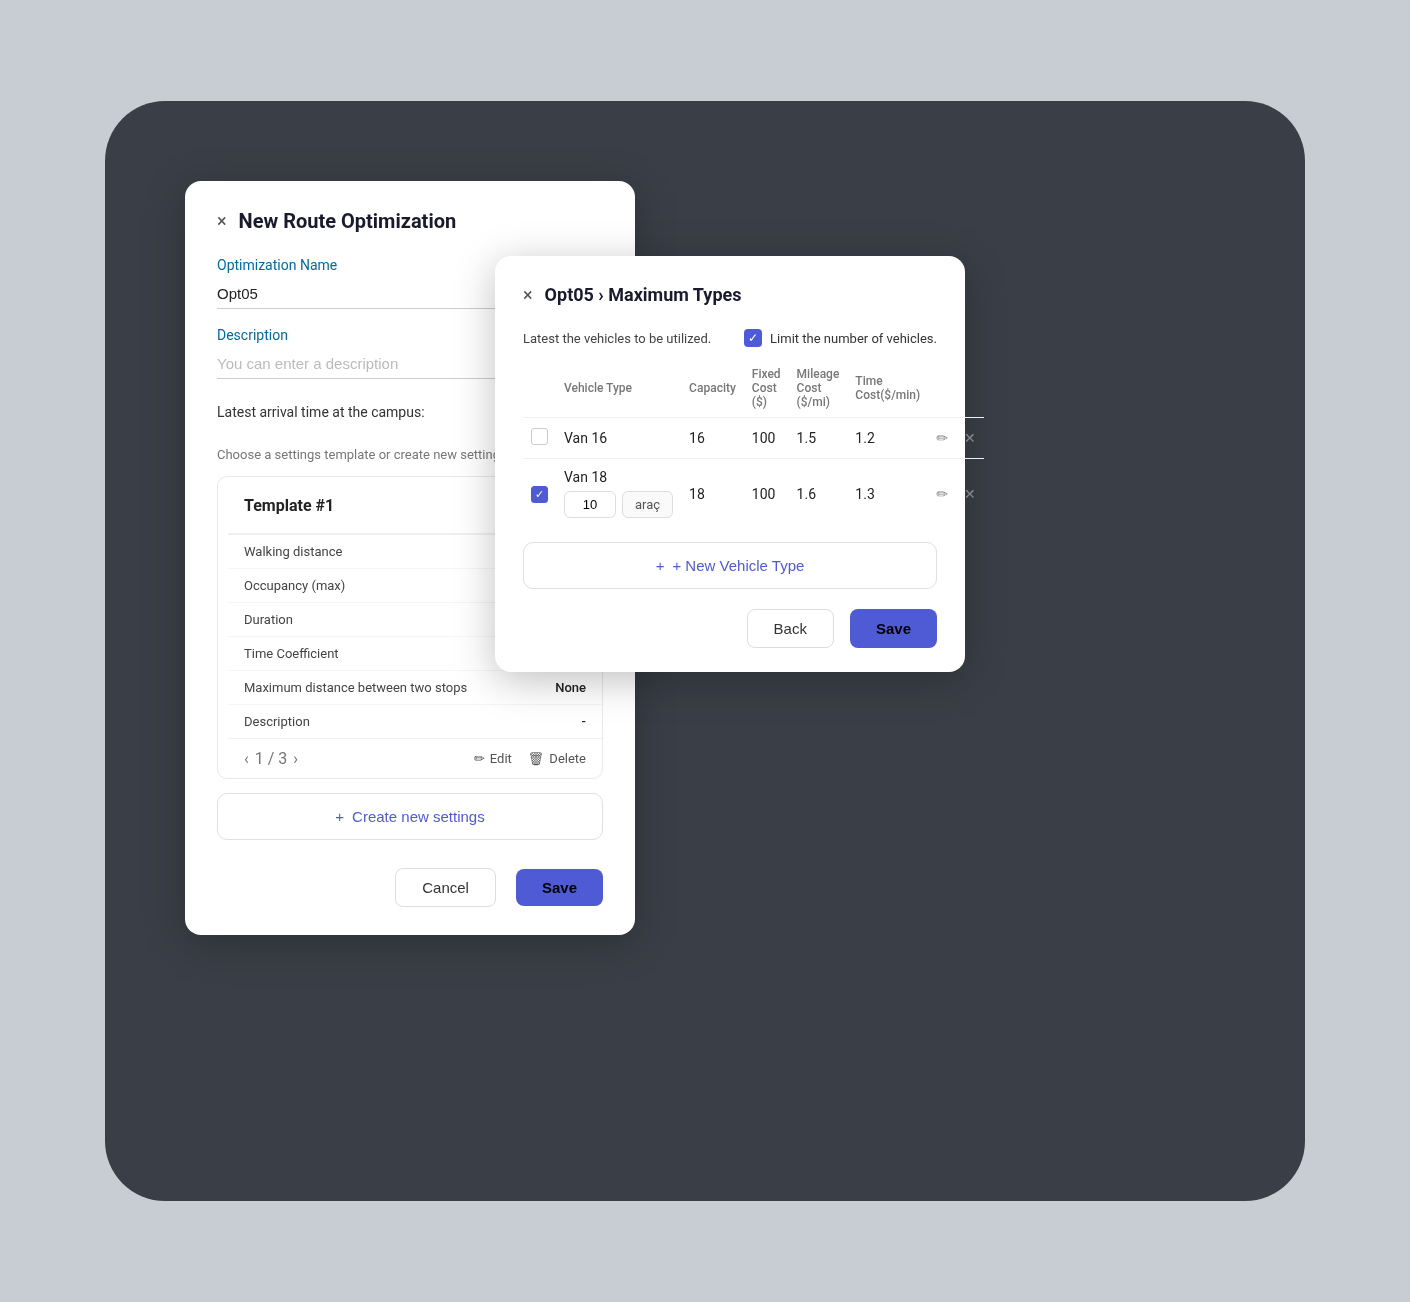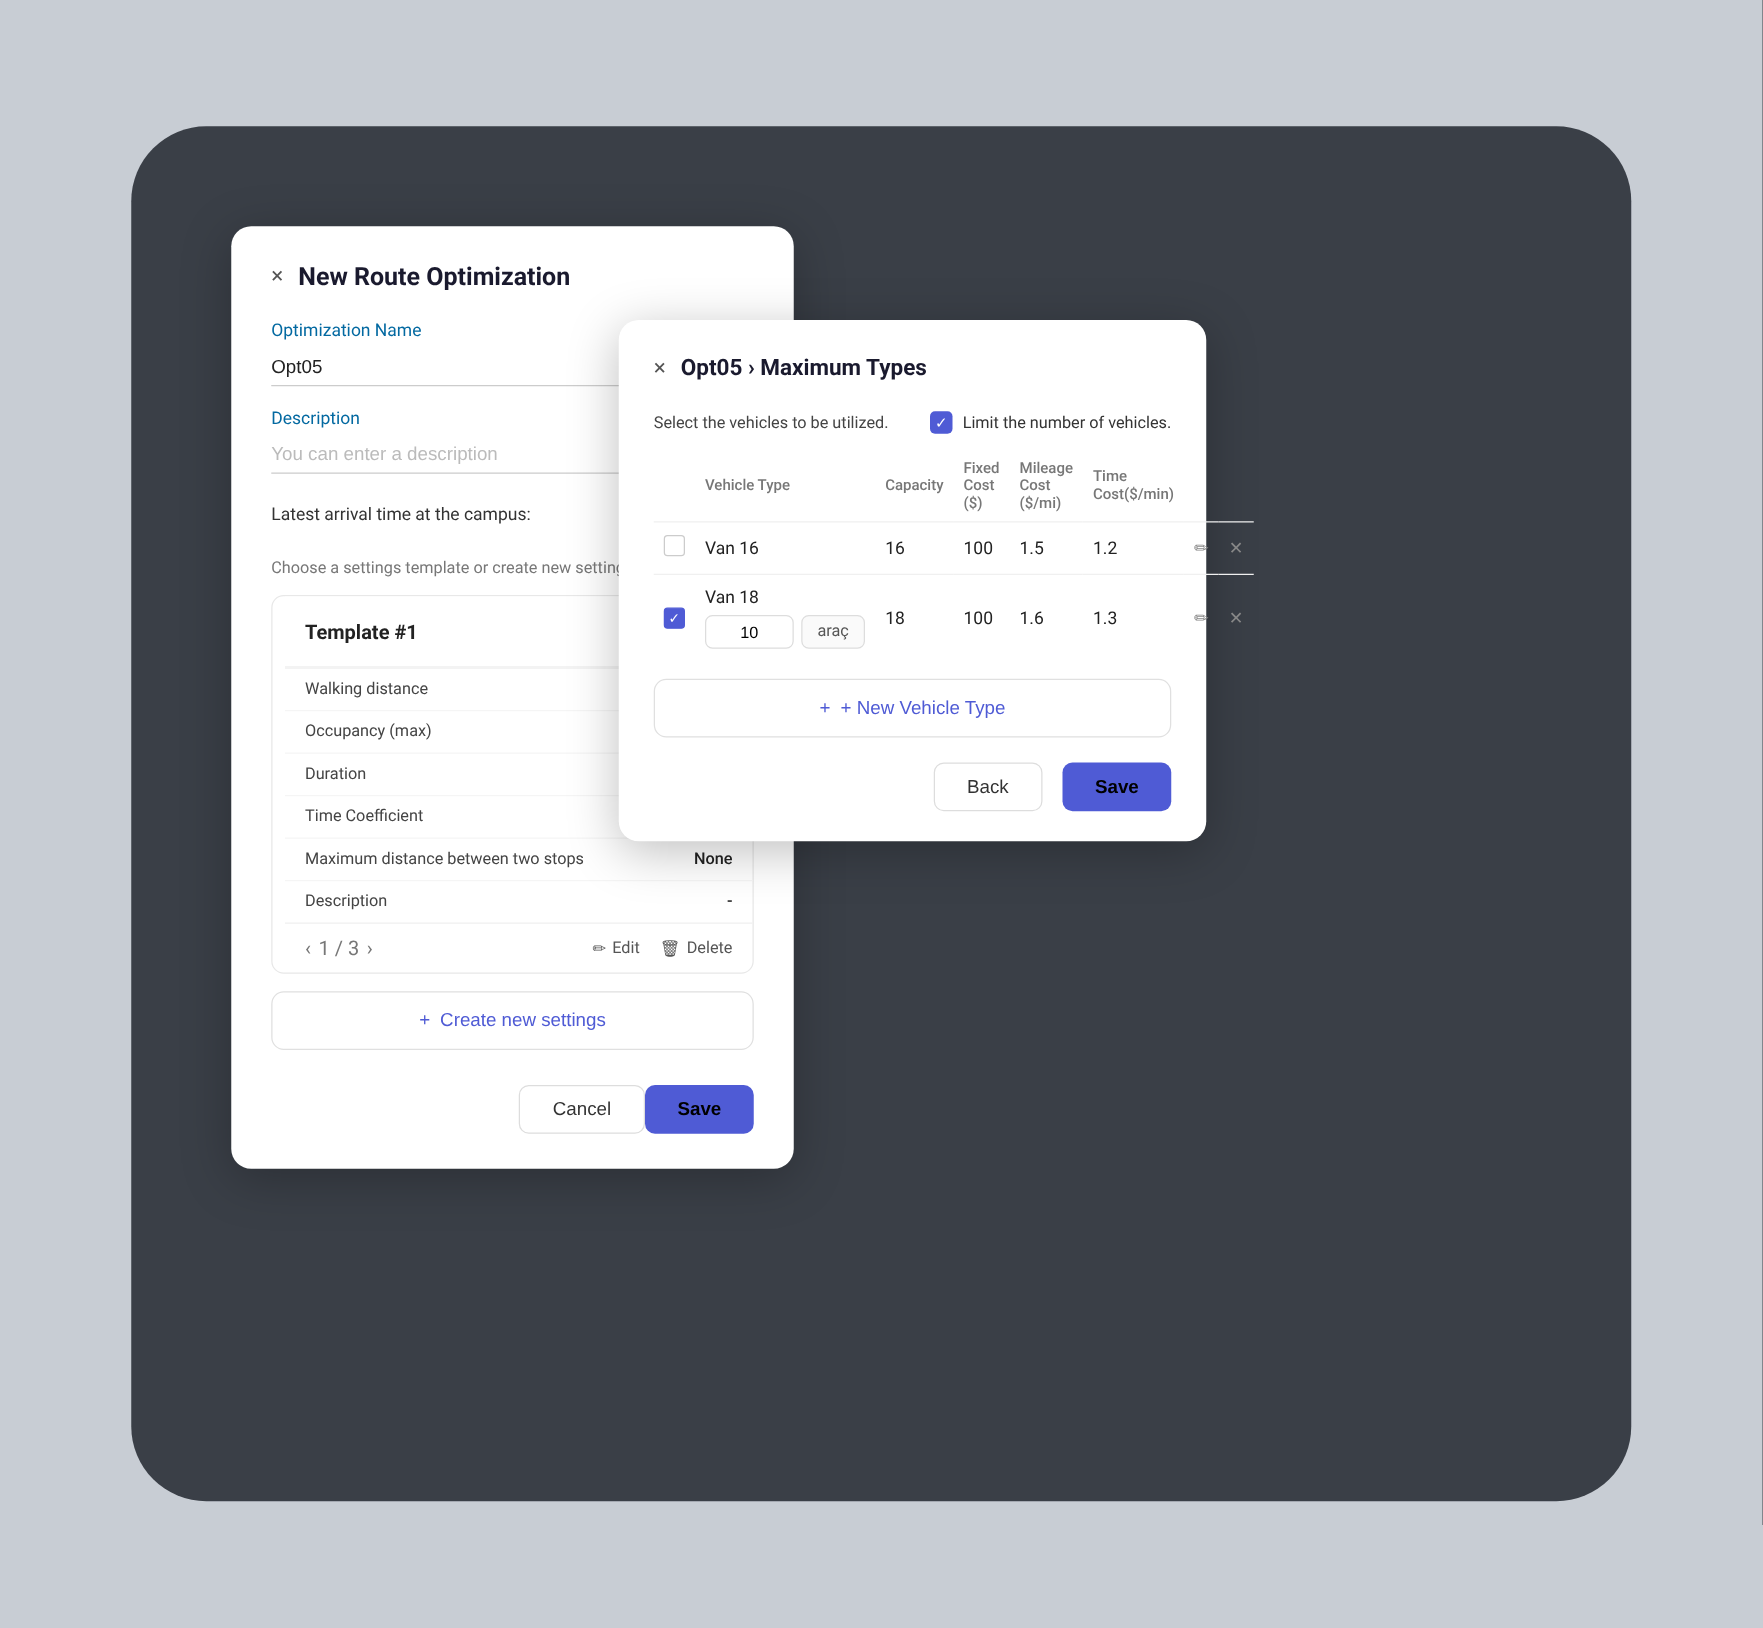--- a/index.html
+++ b/index.html
@@ -222,22 +222,23 @@
       display: flex;
       align-items: center;
       justify-content: center;
       gap: 8px;
       margin-bottom: 24px;
     }
 
     .modal-footer {
       display: flex;
       justify-content: flex-end;
-      gap: 0;
+      gap: 20px;
       padding-top: 4px;
+      align-items: center;
     }
 
     .btn-cancel {
       padding: 10px 26px;
       border: 1.5px solid #ddd;
       border-radius: 8px;
       background: #fff;
       font-size: 15px;
       color: #333;
       cursor: pointer;
@@ -350,21 +351,21 @@
       display: flex;
       gap: 6px;
       margin-top: 6px;
     }
 
     .araç-input {
       border: 1.5px solid #ddd;
       border-radius: 6px;
       padding: 5px 10px;
       font-size: 13px;
-      width: 71px;
+      width: 52px;
       text-align: center;
     }
 
     .araç-label {
       border: 1.5px solid #ddd;
       border-radius: 6px;
       padding: 5px 12px;
       font-size: 13px;
       color: #555;
       background: #fafafa;
@@ -495,21 +496,21 @@
     </div>
   </div>
 
   <div class="modal-2">
     <div class="modal-header">
       <span class="close-btn">×</span>
       <h2>Opt05 › Maximum Types</h2>
     </div>
 
     <div class="vehicle-subtitle">
-      <span>Select the vehicles to be utilized.</span>
+      <span>Latest the vehicles to be utilized.</span>
       <div class="limit-check">
         <div class="checkbox-blue">✓</div>
         <span>Limit the number of vehicles.</span>
       </div>
     </div>
 
     <table class="vehicle-table">
       <thead>
         <tr>
           <th></th>

